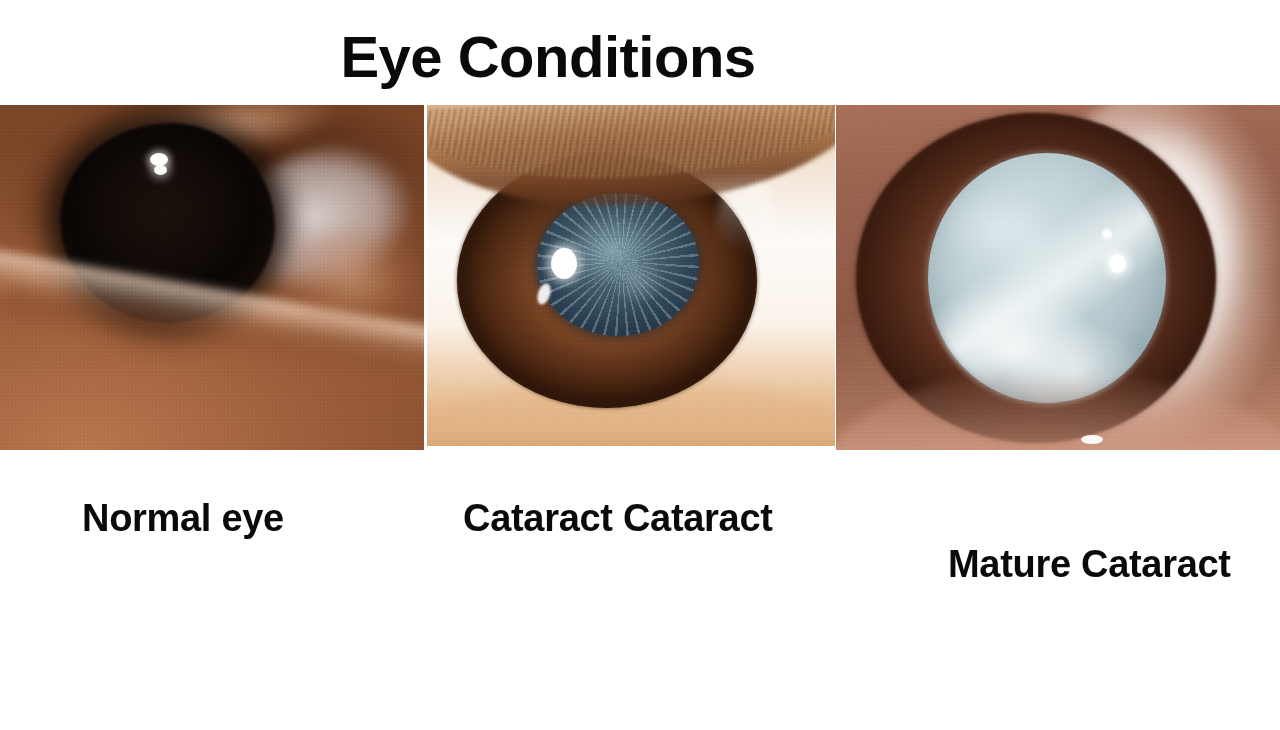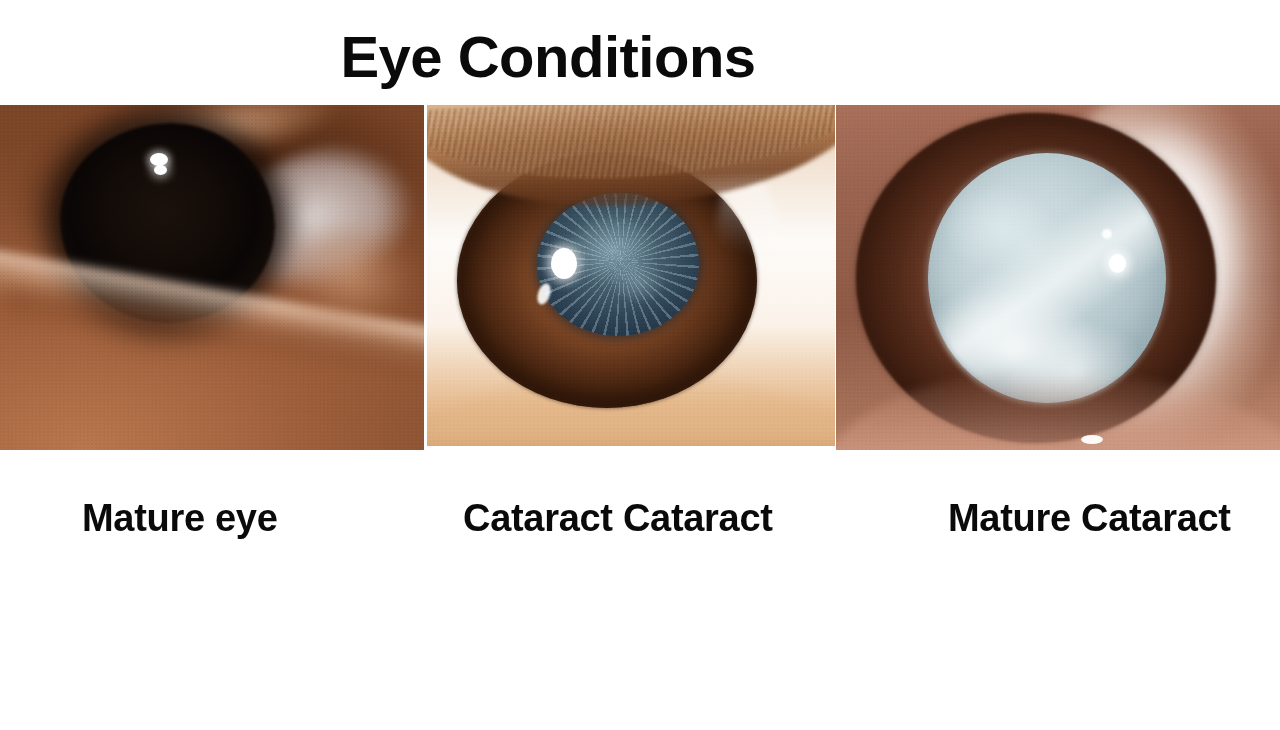--- a/index.html
+++ b/index.html
@@ -395,21 +395,21 @@
     top: 0;
     font-size: 38px;
     font-weight: bold;
     line-height: 44px;
     letter-spacing: -0.3px;
     color: #0a0a0a;
     white-space: nowrap;
   }
   .cap-1 { left: 82px; }
   .cap-2 { left: 463px; }
-  .cap-3 { left: 948px; }
+  .cap-3 { left: 948px; margin-top: 46px; }
 </style>
 </head>
 <body>
 
 <div class="page">
 
   <div class="title">Eye Conditions</div>
 
   <div class="strip">
 
@@ -460,18 +460,18 @@
         <div class="p3-spec-b"></div>
         <div class="p3-lowlid"></div>
         <div class="p3-lowspec"></div>
         <div class="p3-grain"></div>
       </div>
     </div>
 
   </div>
 
   <div class="captions">
-    <div class="caption cap-1">Mature eye</div>
+    <div class="caption cap-1">Normal eye</div>
     <div class="caption cap-2">Cataract Cataract</div>
     <div class="caption cap-3">Mature Cataract</div>
   </div>
 
 </div>
 
 </body></html>

